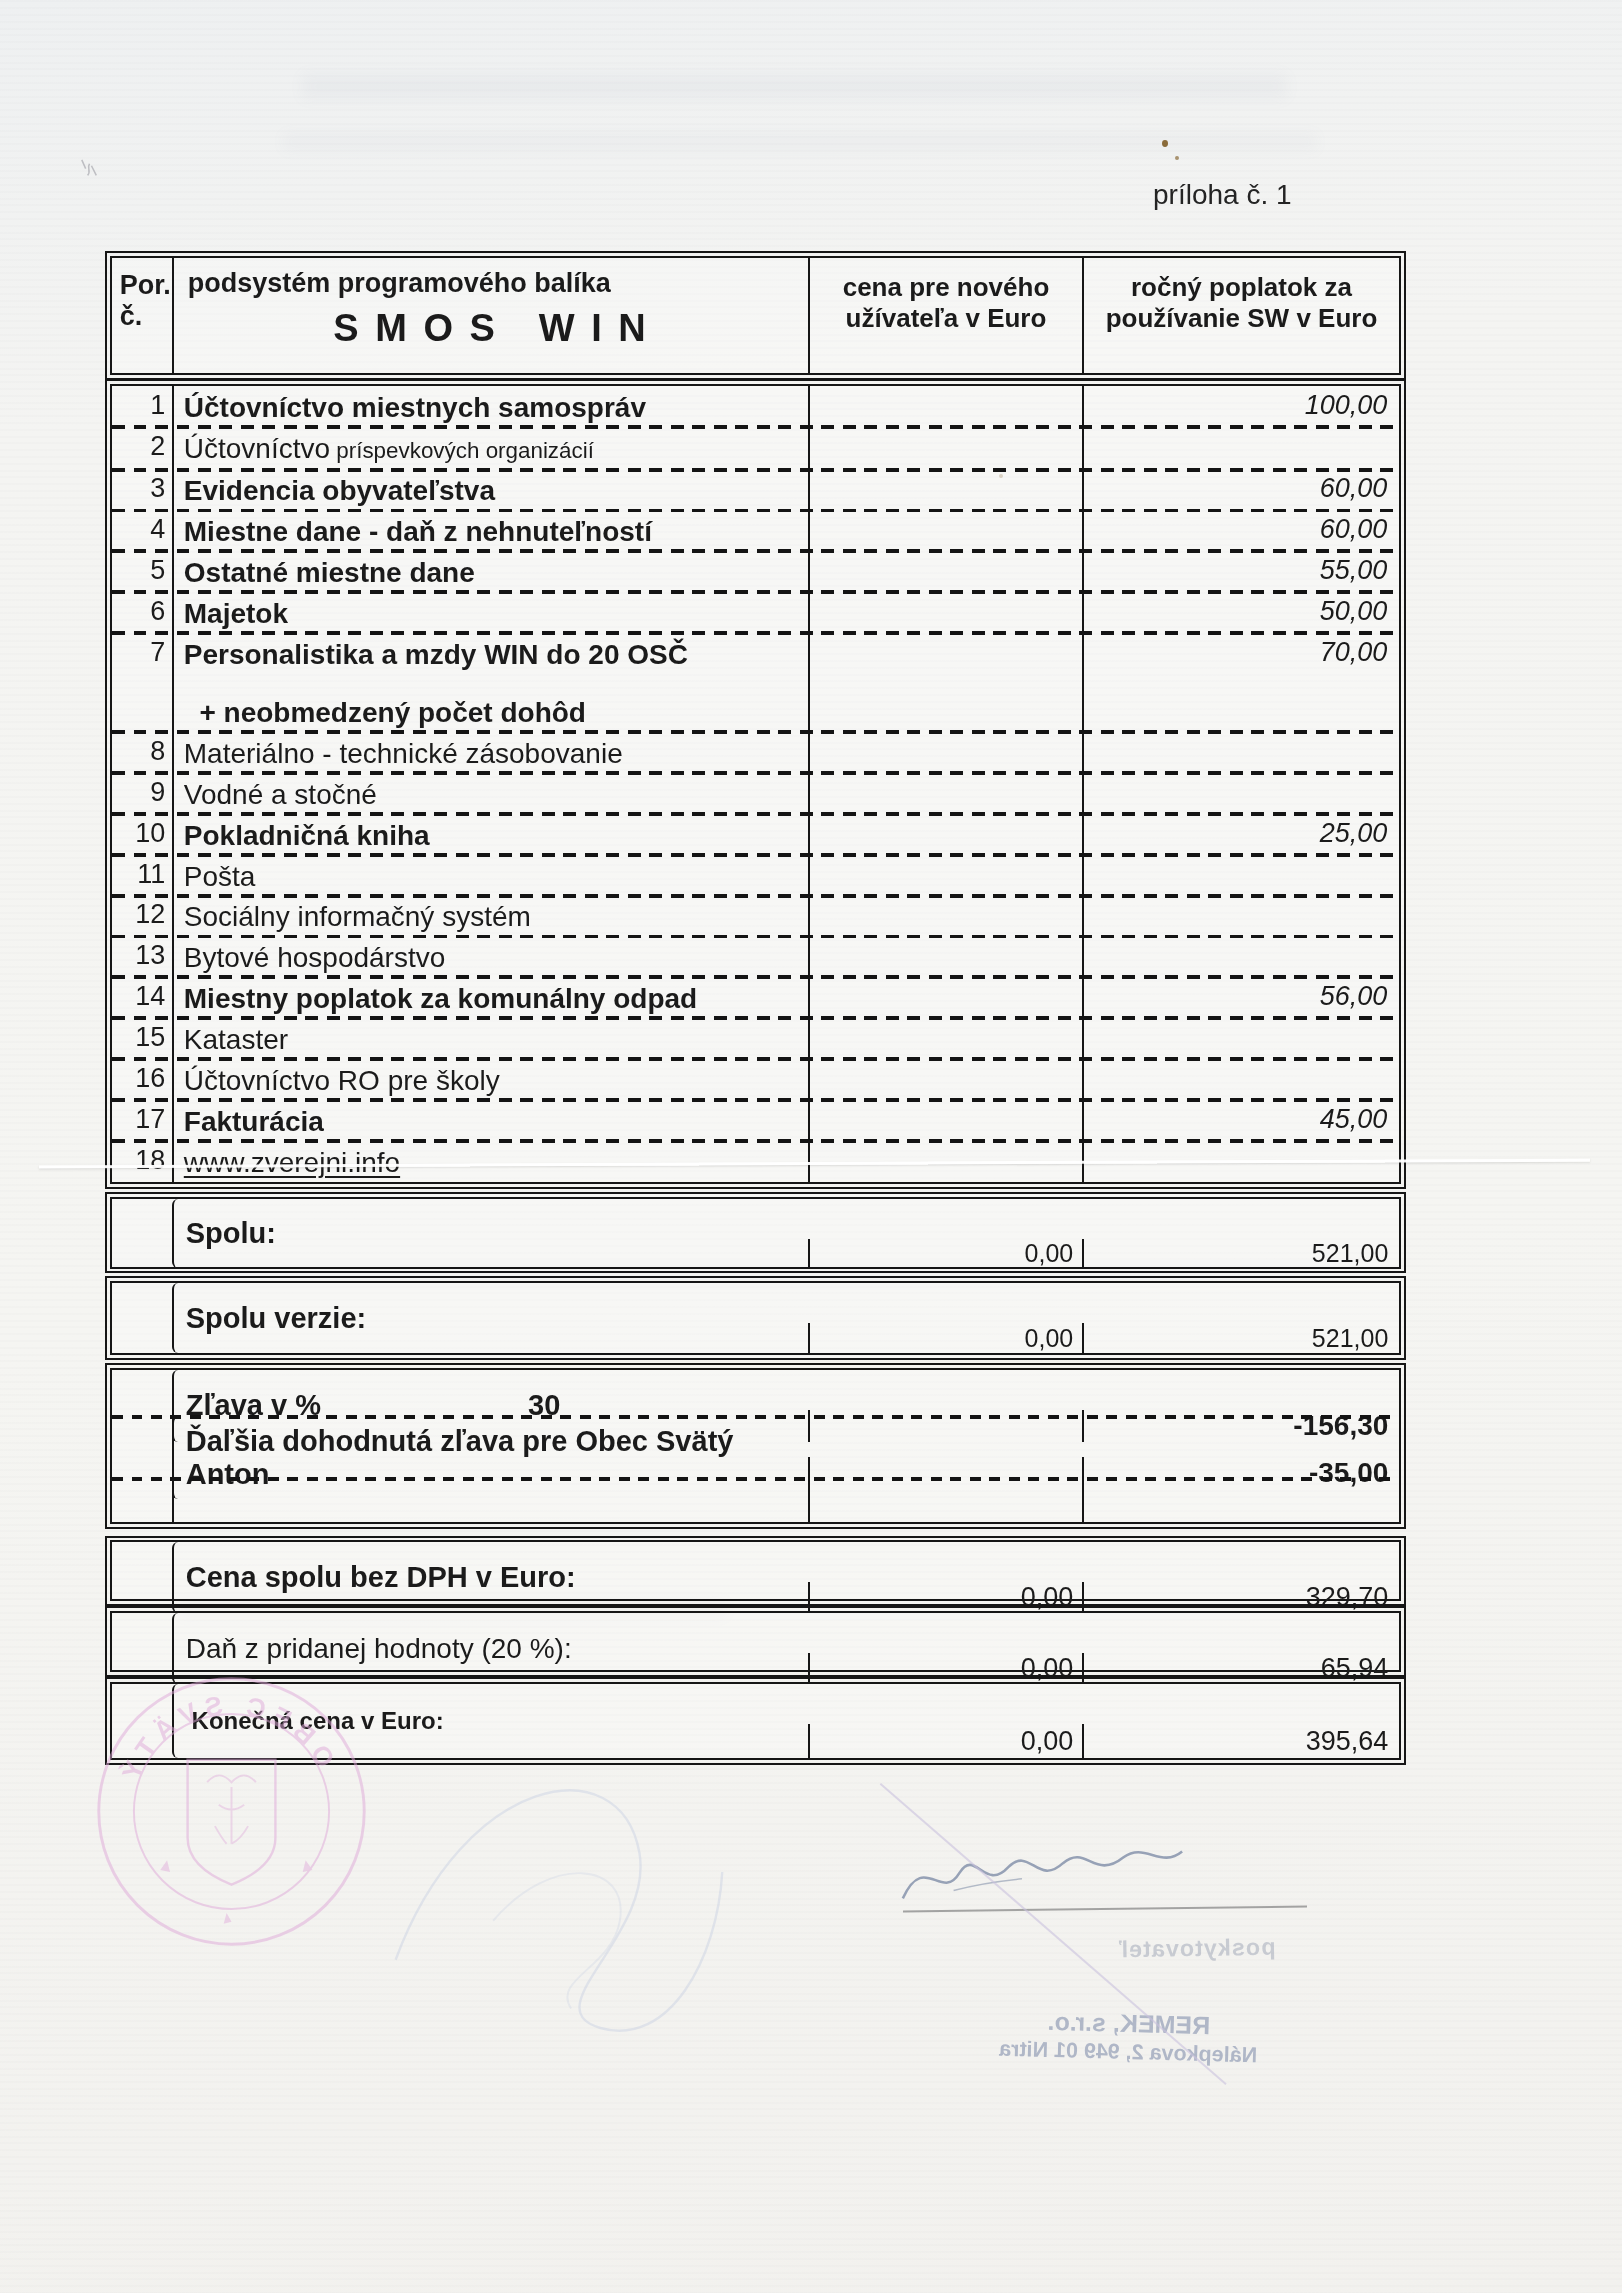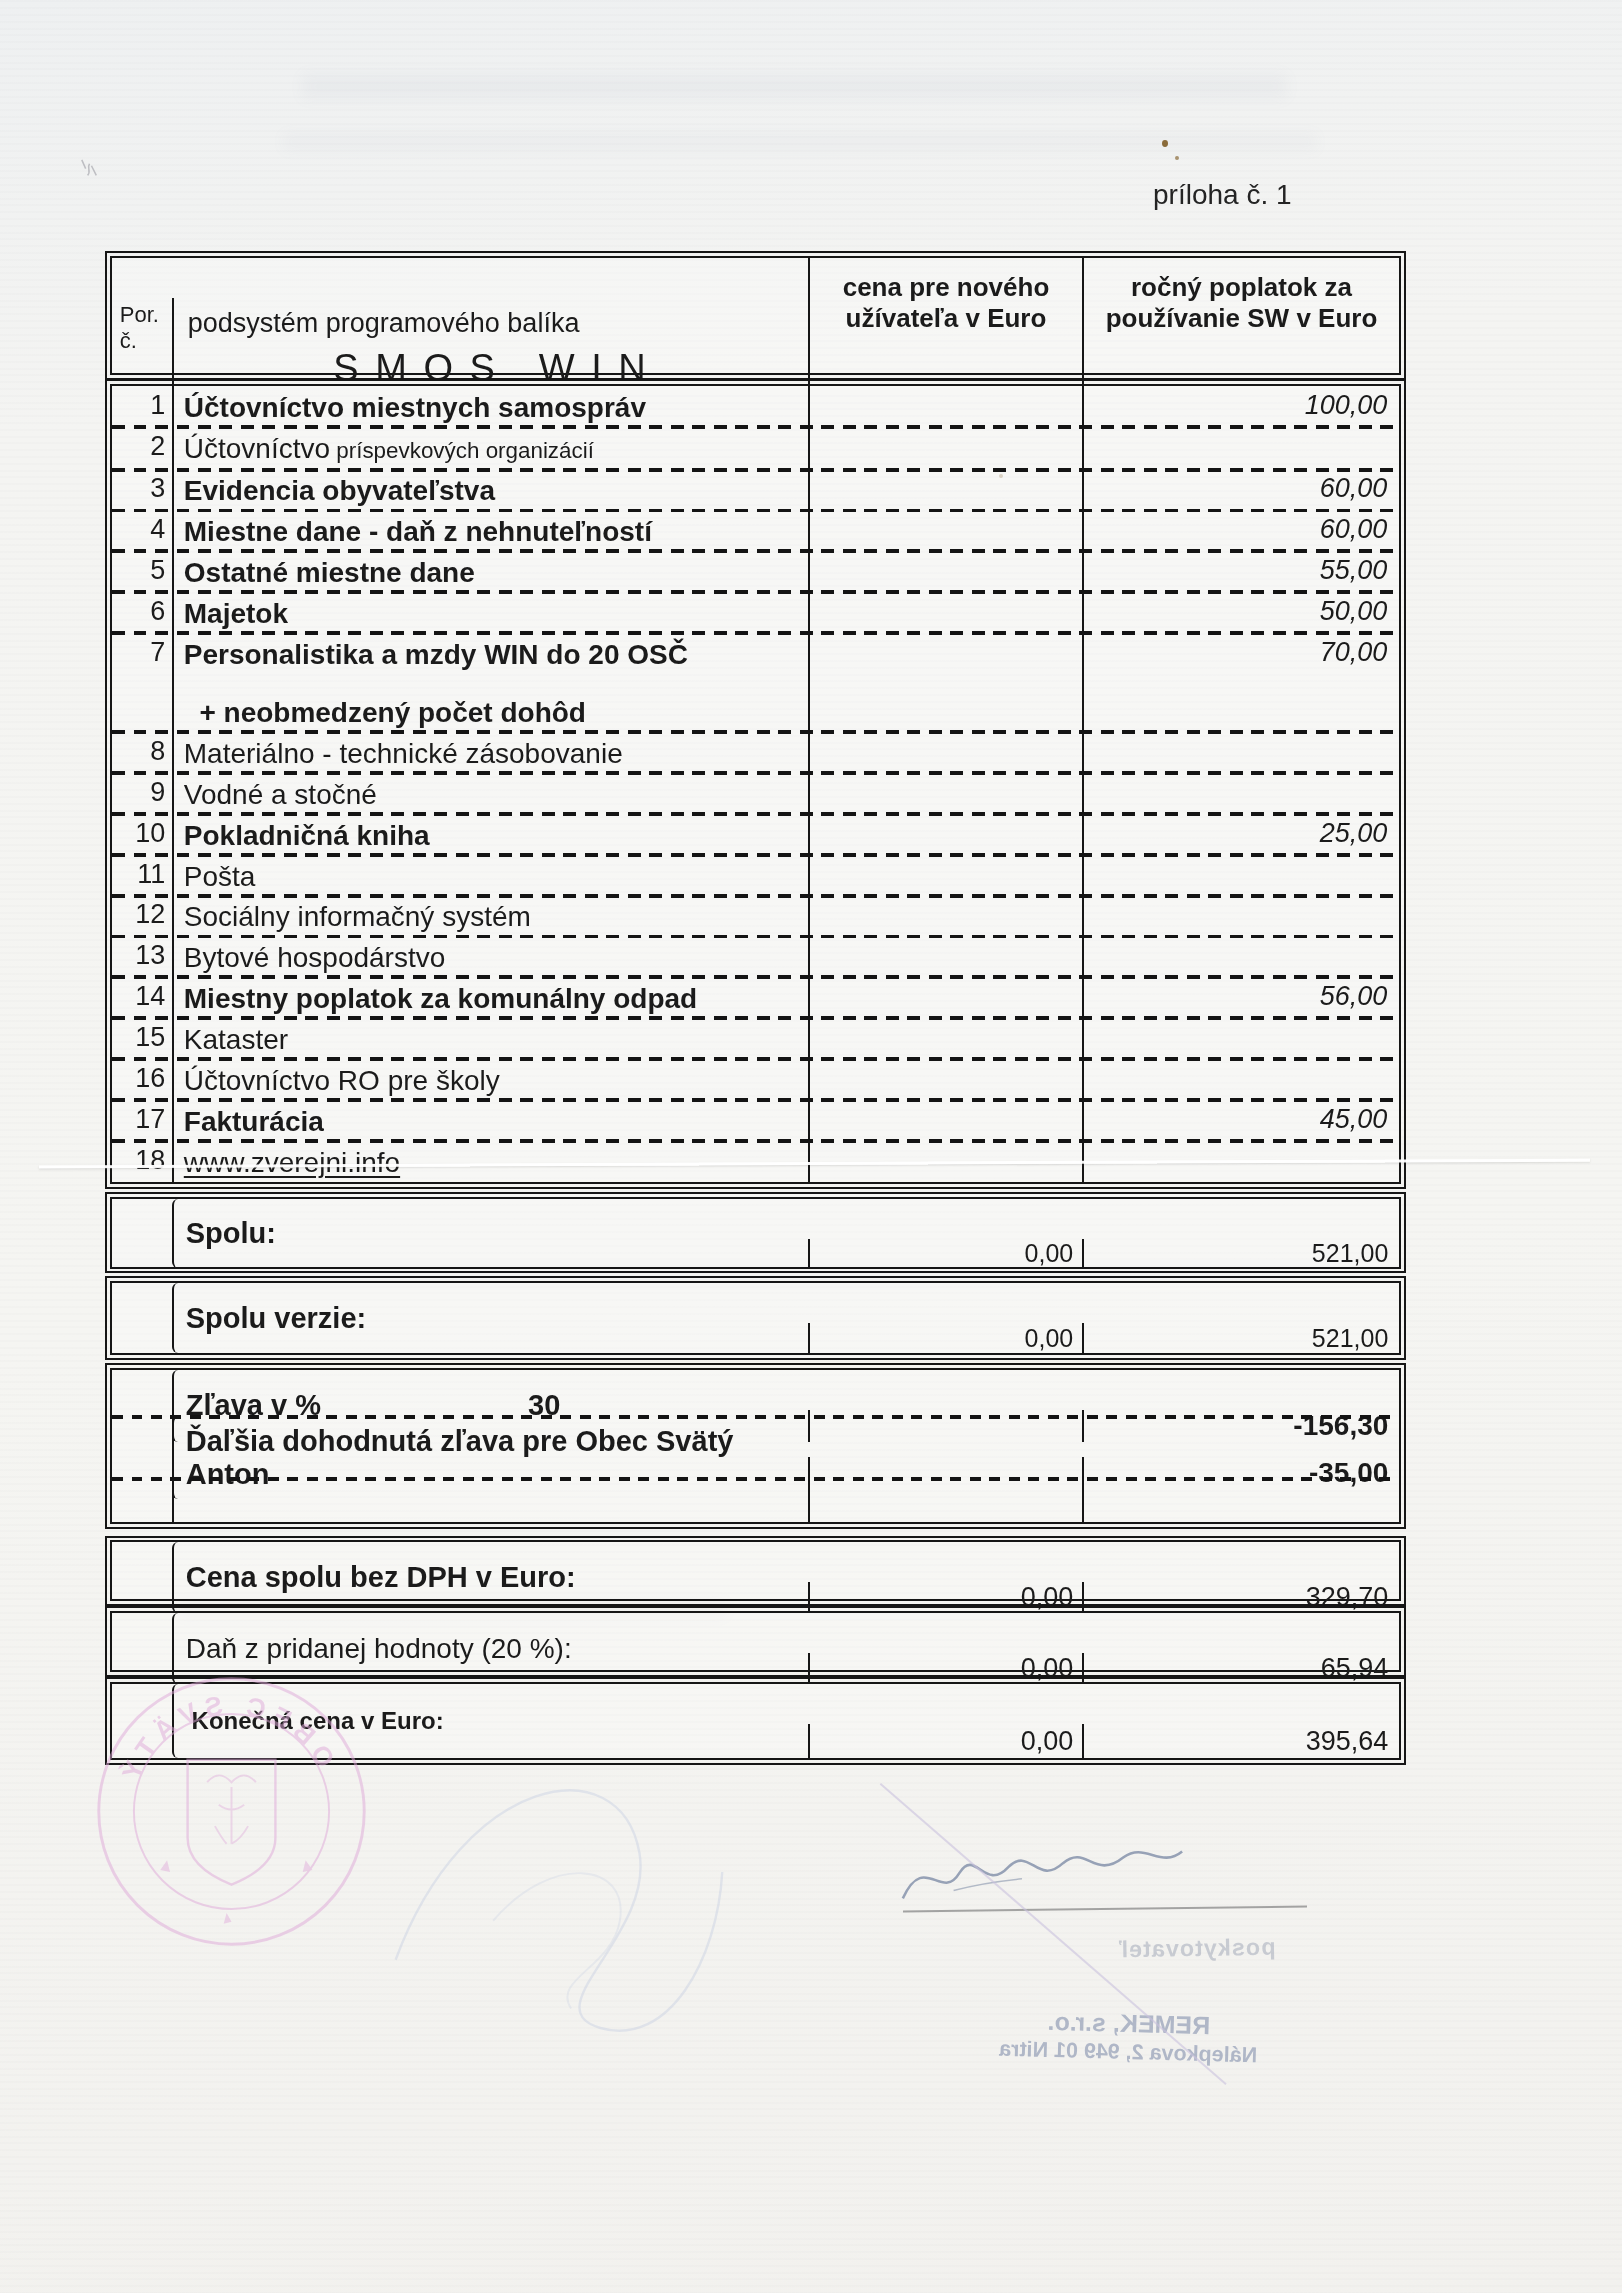--- a/index.html
+++ b/index.html
@@ -15,23 +15,23 @@
 
   
   .tablewrap{position:absolute;left:110px;top:256px;width:1291px;}
   .dbox{position:relative;border:2.4px solid #161616;background:rgba(255,255,255,.25);}
   .dbox::after{content:"";position:absolute;inset:-6.8px;border:2px solid #161616;pointer-events:none;}
   .grid4{display:grid;grid-template-columns:60px 636px 274px 1fr;}
   .vd{border-left:2px solid #161616;}
 
   
   .thead{height:115px;}
-  .h-no{display:flex;flex-direction:column;justify-content:center;padding:11.7px 3.9px 9.8px 7.8px;
-    font-weight:normal;font-size:22px;}
-  .h-name{padding:9.8px 0 5.9px 13.7px;font-weight:normal;margin-top:40px;}
+  .h-no{display:flex;flex-direction:column;justify-content:flex-start;padding:11.7px 3.9px 9.8px 7.8px;
+    font-weight:bold;font-size:27px;}
+  .h-name{padding:9.8px 0 5.9px 13.7px;font-weight:bold;}
   .h-name .l1{font-size:27px;display:block;}
   .h-name .l2{display:block;font-size:38px;letter-spacing:16.6px;text-align:center;margin-top:7.8px;}
   .h-col{display:flex;flex-direction:column;justify-content:flex-start;align-items:center;
     font-weight:bold;font-size:26px;padding:13.7px 3.9px 11.7px 3.9px;text-align:center;}
 
   
   .tbody{margin-top:8.8px;}
   .trow{position:relative;min-height:39px;}
   .trow:not(:last-child)::after{content:"";position:absolute;left:0;right:0;bottom:-2px;height:3.9px;
     background:repeating-linear-gradient(90deg,#141414 0 12.7px,transparent 12.7px 21.5px);}

